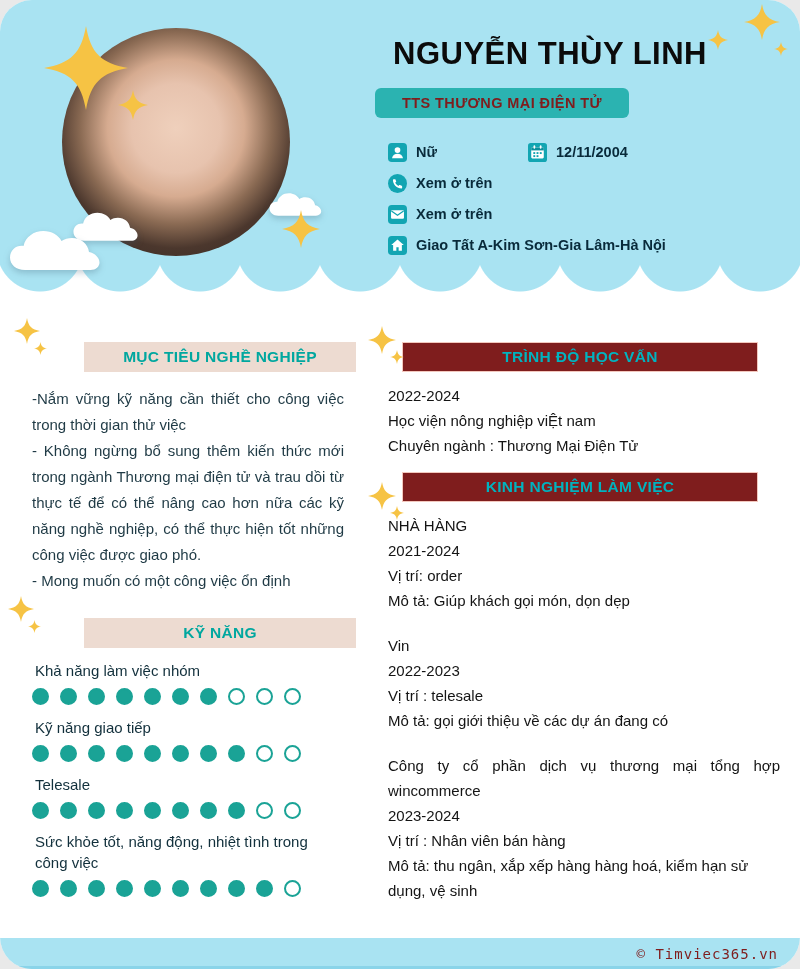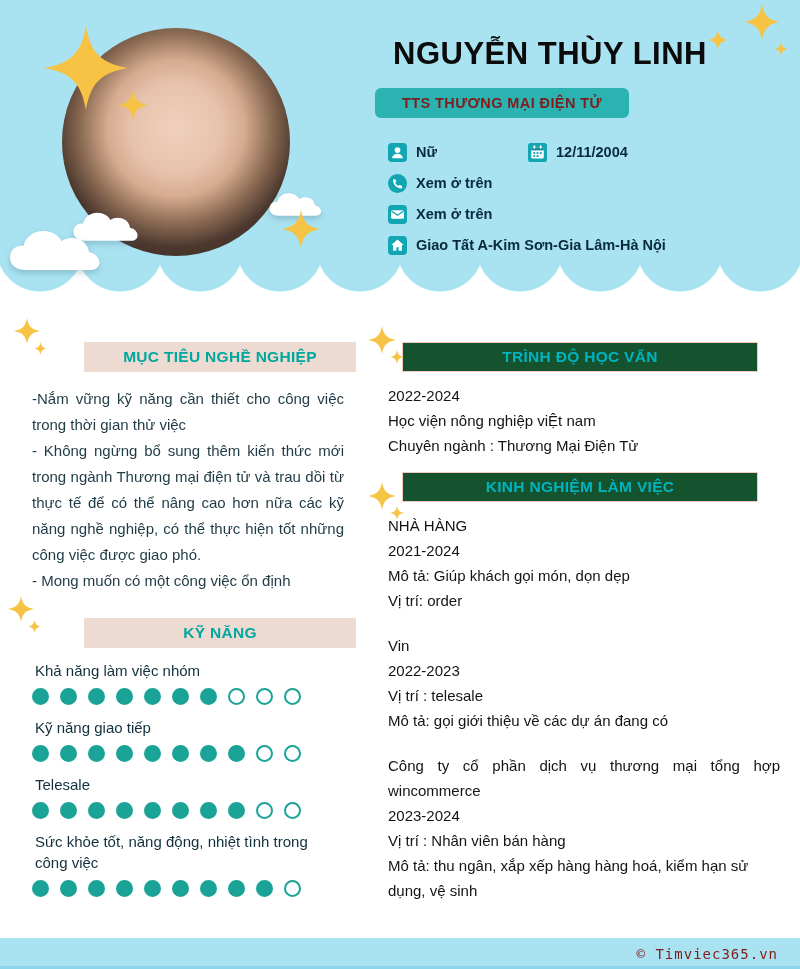--- a/index.html
+++ b/index.html
@@ -1,20 +1,20 @@
 <!DOCTYPE html>
 <html><head>
 <meta charset="utf-8">
 <style>
   * { margin:0; padding:0; box-sizing:border-box; }
   html,body { background:#e9e9e9; }
   body { font-family:"Liberation Sans", sans-serif; }
 
   .page { position:relative; width:800px; height:969px; margin:0 auto;
-          background:#ffffff; overflow:hidden; }
+          background:#ffffff; overflow:hidden;border-radius:32px; }
 
   
   .header { position:relative; height:264px; background:#a9e3f2; }
   .wave { height:42px; background-color:#fff;
           background-image:radial-gradient(circle 44px at 40px -16px, #a9e3f2 43px, rgba(169,227,242,0) 44px);
           background-size:80px 42px; background-repeat:repeat-x; }
 
   .photo { position:absolute; left:62px; top:28px; width:228px; height:228px;
            border-radius:50%; z-index:2;
            background:radial-gradient(circle at 50% 44%,
@@ -48,21 +48,21 @@
   .objective-text { margin-top:14px; }
   .objective-text p { font-size:15px; line-height:26px; color:#1f3a45; text-align:justify; }
   .skills-bar { margin-top:24px; }
   .skills-list { margin-top:10px; }
   .skill-label { font-size:15px; color:#12303c; line-height:21px; margin:12px 3px 7px; }
   .dots { display:flex; gap:11px; margin-bottom:12px; }
   .dot { width:17px; height:17px; border-radius:50%; border:2px solid #1aa396; background:#fff; }
   .dot.filled { background:#1aa396; }
 
   .col-right { flex:1; min-width:0; }
-  .box-head { margin:0 28px 0 20px; border:1px solid #f3c8be; background:#14532d;
+  .box-head { margin:0 28px 0 20px; border:1px solid #f3c8be; background:#7f1d1d;
               color:#00b3bf; font-weight:700; font-size:15.5px; text-align:center;
               padding:5px 0; letter-spacing:.3px; }
   .box-head.exp { margin-top:14px; }
   .r-lines { margin:11px 6px 0 6px; }
   .r-lines p { font-size:15px; line-height:25px; color:#141414; }
   .exp-entry { margin-bottom:20px; }
   .exp-entry:last-child { margin-bottom:0; }
   .justify { text-align:justify; }
 
   
@@ -302,22 +302,22 @@
         <p>2022-2024</p>
         <p>Học viện nông nghiệp viỆt nam</p>
         <p>Chuyên ngành : Thương Mại Điện Tử</p>
       </div>
 
       <div class="box-head exp">KINH NGHIỆM LÀM VIỆC</div>
       <div class="r-lines">
         <div class="exp-entry">
           <p>NHÀ HÀNG</p>
           <p>2021-2024</p>
+          <p>Vị trí: order</p>
           <p>Mô tả: Giúp khách gọi món, dọn dẹp</p>
-          <p>Vị trí: order</p>
         </div>
         <div class="exp-entry">
           <p>Vin</p>
           <p>2022-2023</p>
           <p>Vị trí : telesale</p>
           <p>Mô tả: gọi giới thiệu về các dự án đang có</p>
         </div>
         <div class="exp-entry">
           <p class="justify">Công ty cổ phần dịch vụ thương mại tổng hợp wincommerce</p>
           <p>2023-2024</p>

